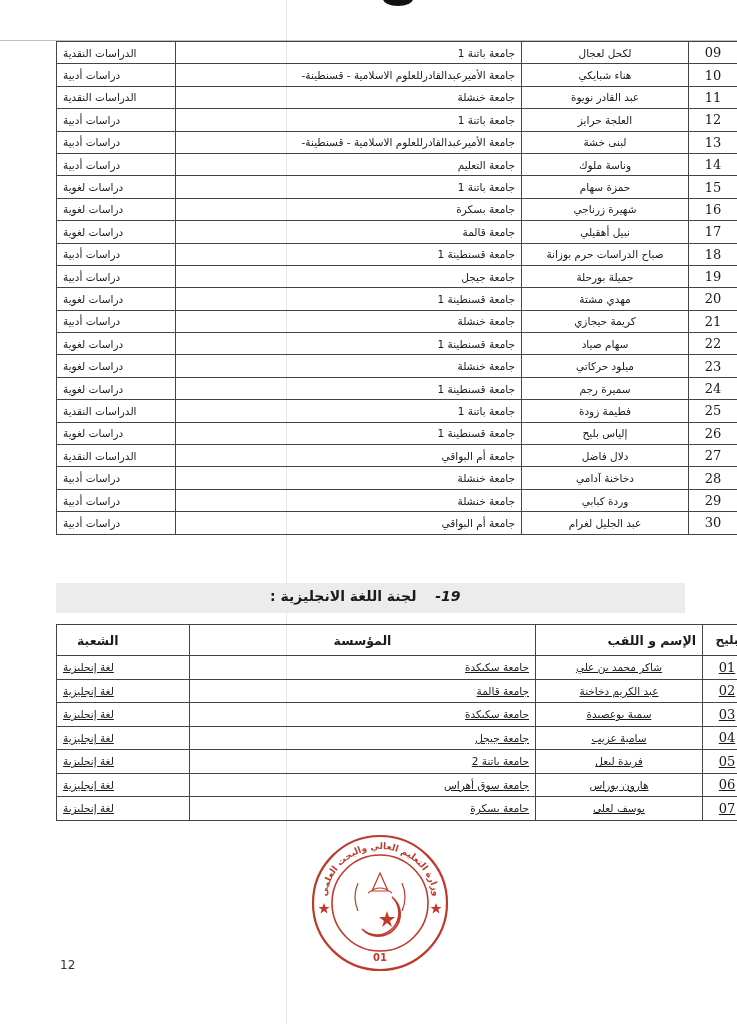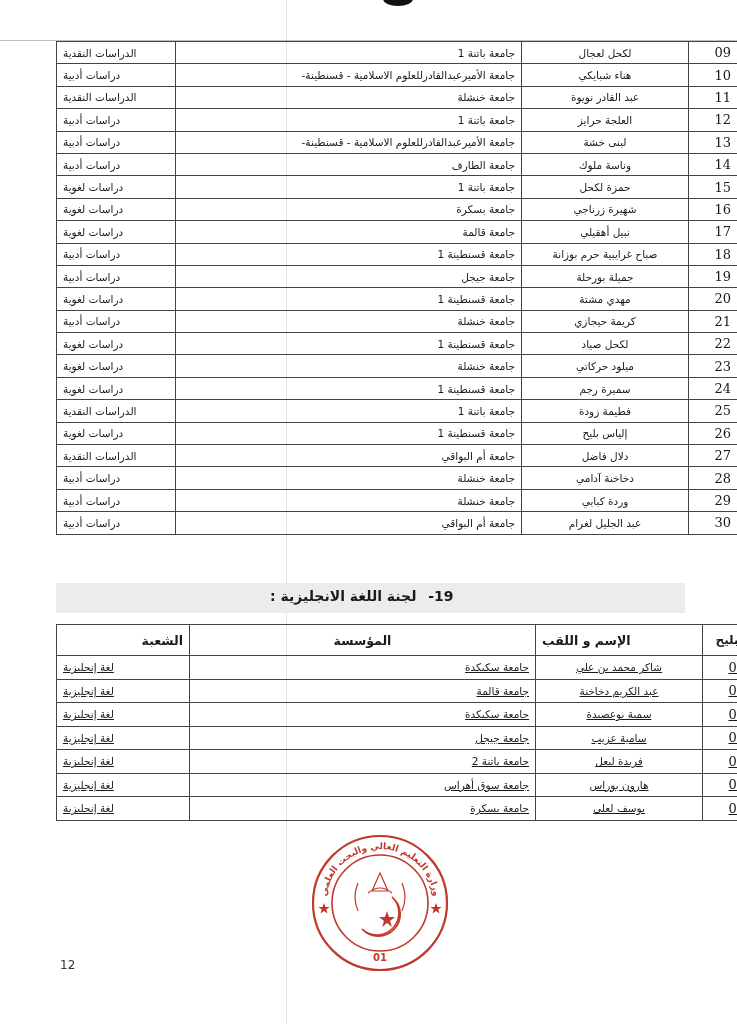--- a/index.html
+++ b/index.html
@@ -6,38 +6,38 @@
   body {
     width: 737px; height: 1024px; background: #ffffff; position: relative; overflow: hidden;
     font-family: "DejaVu Sans", sans-serif; color: #1a1a1a;
   }
   .top-mark { position: absolute; top: -8px; left: 383px; width: 30px; height: 14px; background: #111; border-radius: 50%; }
   .fold-line { position: absolute; top: 0; left: 286px; width: 1px; height: 1024px; background: rgba(0,0,0,0.10); }
   .top-rule { position: absolute; top: 40px; left: 0; width: 737px; height: 1px; background: rgba(0,0,0,0.25); }
 
   table.grid { position: absolute; border-collapse: collapse; direction: rtl; table-layout: fixed; }
   table.grid td, table.grid th { border: 1px solid #444; font-size: 10.5px; padding: 0 6px; height: 22px; white-space: nowrap; overflow: hidden; }
-  .c-num { width: 36px; font-family: "DejaVu Serif", serif; font-size: 13px !important; }
+  .c-num { width: 36px; text-align: center; font-family: "DejaVu Serif", serif; font-size: 13px !important; }
   .c-name { width: 154px; text-align: center; }
   .c-inst { width: 333px; }
   .c-dept { width: 106px; text-align: left; direction: rtl; }
 
   #table-main { top: 41px; left: 56px; width: 629px; }
   #table-main td { height: 21.4px; }
 
   .section-banner { position: absolute; top: 583px; left: 56px; width: 629px; height: 30px; background: #ececec; direction: rtl; }
   .section-title { position: absolute; top: 588px; left: 270px; font-size: 14px; font-weight: bold; direction: rtl; white-space: nowrap; }
-  .section-title .num { margin-left: 7px; }
+  .section-title .num { margin-left: 14px; font-style: italic; }
 
   #table-en { top: 624px; left: 56px; width: 629px; }
   #table-en th { height: 30px; font-size: 12.5px; font-weight: bold; }
   #table-en th.c-num { font-family: "DejaVu Sans", sans-serif; font-size: 12px !important; }
-  #table-en th.c-name { text-align: left; }
+  #table-en th.c-name { text-align: right; }
   #table-en th.c-inst { }
-  #table-en th.c-dept { text-align: right; padding-left: 20px; }
+  #table-en th.c-dept { text-align: left; padding-left: 20px; }
   #table-en td { height: 22.5px; text-decoration: underline; }
 
   .stamp { position: absolute; left: 310px; top: 833px; width: 140px; height: 140px; }
   .page-number { position: absolute; left: 60px; top: 958px; font-size: 12px; color: #333; }
 </style>
 </head>
 <body>
 
 <div class="top-mark"></div>
 <div class="fold-line"></div>
@@ -71,44 +71,44 @@
       </tr>
       <tr>
         <td class="c-num">13</td>
         <td class="c-name">لبنى خشة</td>
         <td class="c-inst">جامعة الأميرعبدالقادرللعلوم الاسلامية -  قسنطينة-</td>
         <td class="c-dept">دراسات أدبية</td>
       </tr>
       <tr>
         <td class="c-num">14</td>
         <td class="c-name">وناسة ملوك</td>
-        <td class="c-inst">جامعة الطارف</td>
+        <td class="c-inst">جامعة التعليم</td>
         <td class="c-dept">دراسات أدبية</td>
       </tr>
       <tr>
         <td class="c-num">15</td>
-        <td class="c-name">حمزة لكحل</td>
+        <td class="c-name">حمزة سهام</td>
         <td class="c-inst">جامعة باتنة 1</td>
         <td class="c-dept">دراسات لغوية</td>
       </tr>
       <tr>
         <td class="c-num">16</td>
         <td class="c-name">شهيرة زرناجي</td>
         <td class="c-inst">جامعة بسكرة</td>
         <td class="c-dept">دراسات لغوية</td>
       </tr>
       <tr>
         <td class="c-num">17</td>
         <td class="c-name">نبيل أهقيلي</td>
         <td class="c-inst">جامعة قالمة</td>
         <td class="c-dept">دراسات لغوية</td>
       </tr>
       <tr>
         <td class="c-num">18</td>
-        <td class="c-name">صباح غرايبية حرم بوزانة</td>
+        <td class="c-name">صباح الدراسات حرم بوزانة</td>
         <td class="c-inst">جامعة قسنطينة 1</td>
         <td class="c-dept">دراسات أدبية</td>
       </tr>
       <tr>
         <td class="c-num">19</td>
         <td class="c-name">جميلة بورحلة</td>
         <td class="c-inst">جامعة جيجل</td>
         <td class="c-dept">دراسات أدبية</td>
       </tr>
       <tr>
@@ -118,21 +118,21 @@
         <td class="c-dept">دراسات لغوية</td>
       </tr>
       <tr>
         <td class="c-num">21</td>
         <td class="c-name">كريمة حيجازي</td>
         <td class="c-inst">جامعة خنشلة</td>
         <td class="c-dept">دراسات أدبية</td>
       </tr>
       <tr>
         <td class="c-num">22</td>
-        <td class="c-name">لكحل صياد</td>
+        <td class="c-name">سهام صياد</td>
         <td class="c-inst">جامعة قسنطينة 1</td>
         <td class="c-dept">دراسات لغوية</td>
       </tr>
       <tr>
         <td class="c-num">23</td>
         <td class="c-name">ميلود حركاتي</td>
         <td class="c-inst">جامعة خنشلة</td>
         <td class="c-dept">دراسات لغوية</td>
       </tr>
       <tr>

